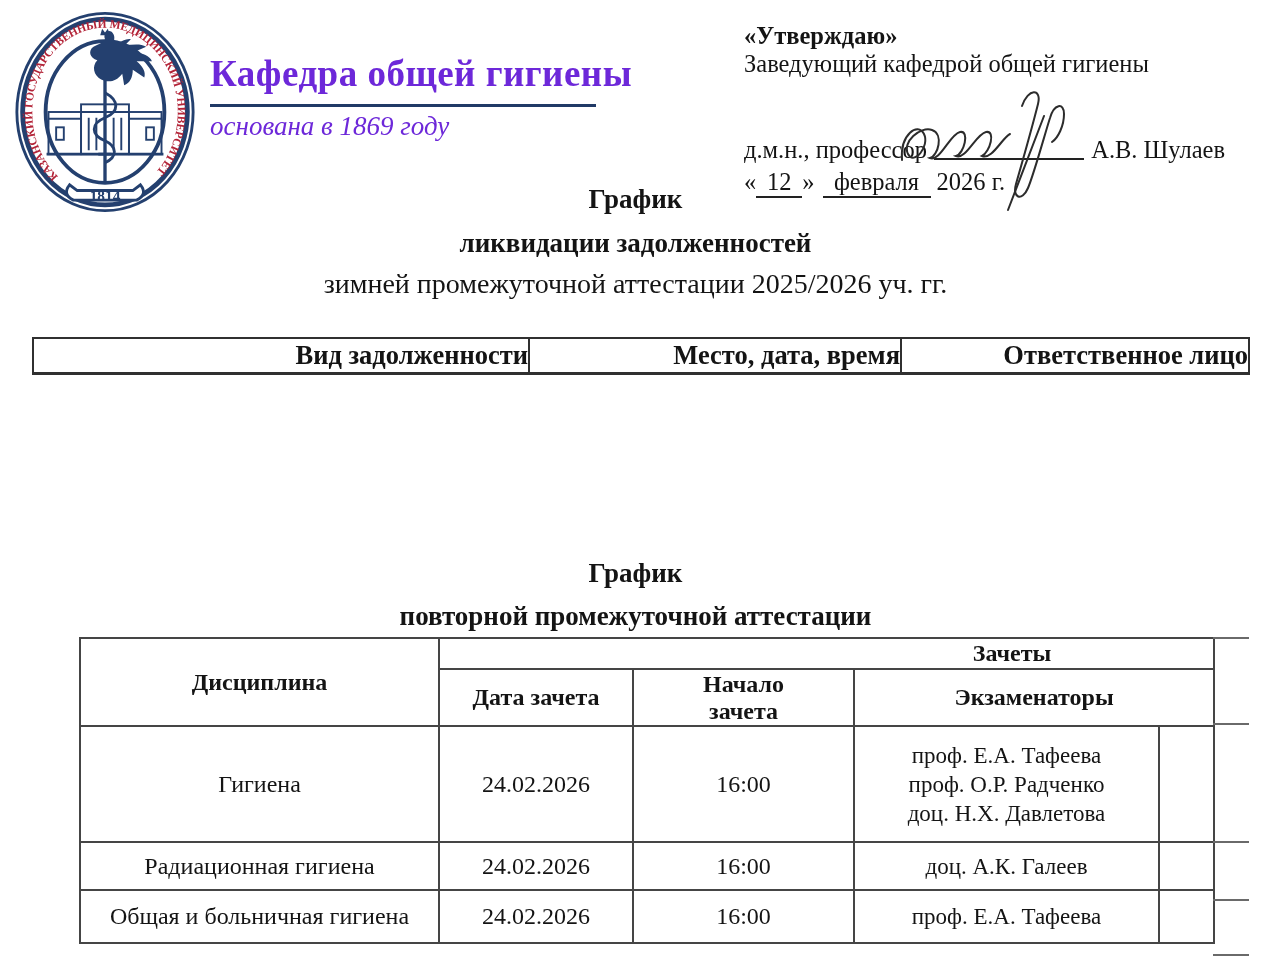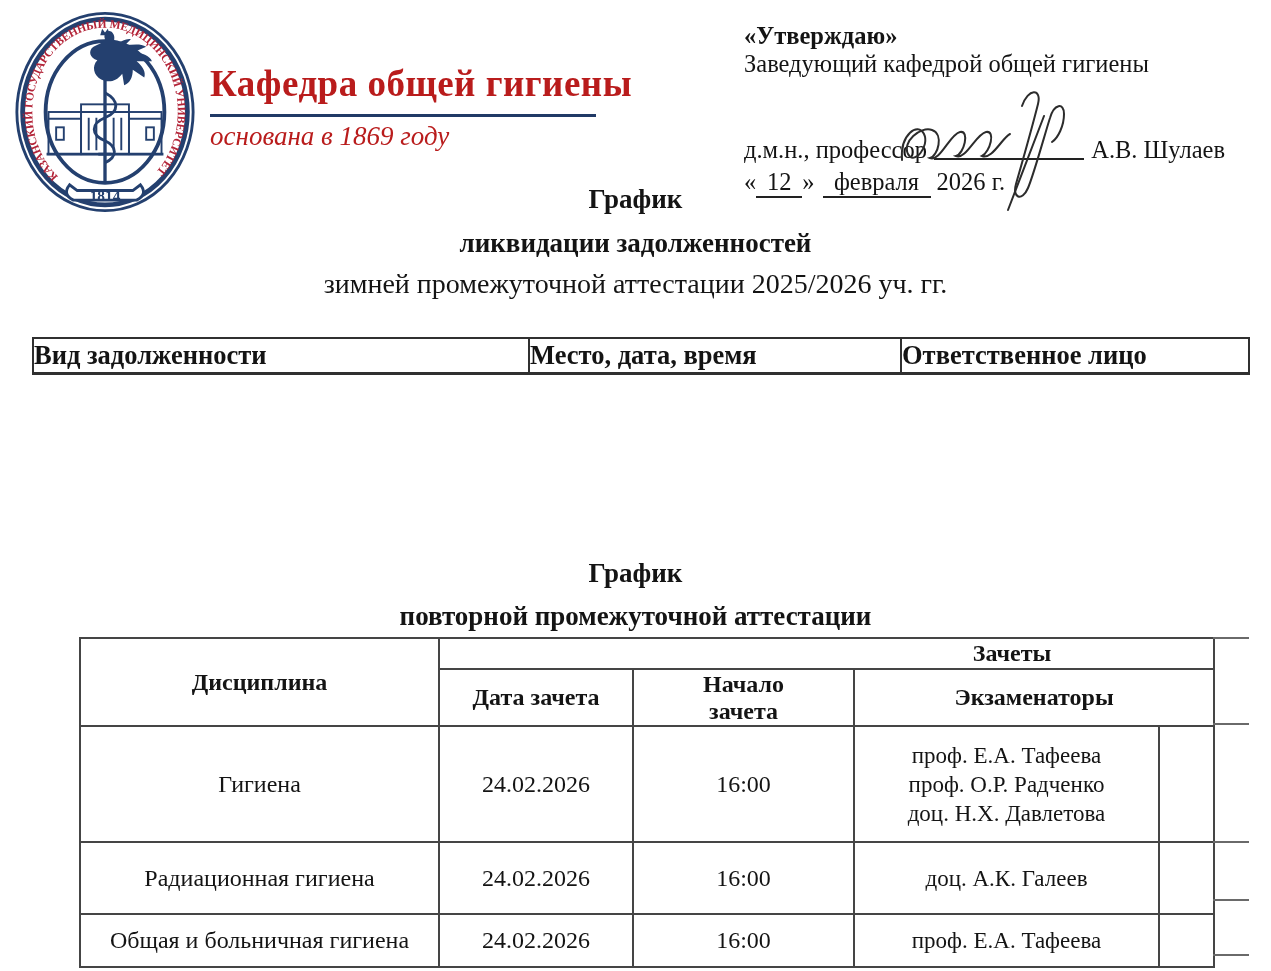--- a/index.html
+++ b/index.html
@@ -1,21 +1,21 @@
 <!DOCTYPE html>
 <html><head>
 <meta charset="utf-8">
 <style>
   html,body{margin:0;padding:0;background:#fff;}
   .page{position:relative;width:1271px;height:971px;background:#ffffff;overflow:hidden;
         font-family:"Liberation Serif","DejaVu Serif",serif;color:#141414;}
 
   
   .logo{position:absolute;left:14px;top:6px;width:182px;height:212px;}
-  .dept{position:absolute;left:210px;top:62px;width:420px;color:#b91c1c;}
+  .dept{position:absolute;left:210px;top:52px;width:420px;color:#6d28d9;}
   .dept-name{font-size:37px;font-weight:bold;letter-spacing:.5px;white-space:nowrap;}
   .dept-rule{height:3px;background:#203a66;margin-top:9px;width:386px;}
   .dept-founded{font-style:italic;font-size:27px;margin-top:4px;}
 
   .approval{position:absolute;left:744px;top:22px;width:500px;font-size:24.5px;line-height:28px;}
   .approve-line1{font-weight:bold;width:468px;}
   .approve-line3{position:absolute;left:0;top:112px;white-space:nowrap;}
   .sig-blank{display:inline-block;width:150px;height:24px;border-bottom:2px solid #222;
              vertical-align:-2px;margin:0 1px;}
   .approve-line4{position:absolute;left:0;top:146px;white-space:nowrap;}
@@ -30,36 +30,36 @@
   .tb2{top:558px;}
   .t-bold{font-weight:bold;font-size:27px;}
   .t-reg{font-size:28px;}
   .tb1 .t-bold + .t-bold{margin-top:13px;}
   .tb1 .t-reg{margin-top:9px;}
   .tb2 .t-bold + .t-bold{margin-top:12px;}
 
   
   table{border-collapse:collapse;table-layout:fixed;}
   .table1{position:absolute;left:32px;top:337px;width:1216px;font-size:26.5px;}
-  .table1 th,.table1 td{border:2px solid #303030;text-align:left;padding:0;}
+  .table1 th,.table1 td{border:2px solid #303030;text-align:right;padding:0;}
   .table1 th{height:33px;font-weight:bold;border-bottom-width:3px;}
   .table1 td{height:160px;vertical-align:middle;line-height:40px;}
   .table1 td.c1{padding-left:26px;}
 
   
   .table2{position:absolute;left:79px;top:637px;width:1134px;font-size:24px;}
   .table2 td{border:2px solid #454545;text-align:center;padding:0;vertical-align:middle;}
   .h1row td{height:29px;}
   .h2row td{height:55px;}
   .bold{font-weight:bold;}
   .group-cell{text-align:left;}
   .group-label{display:block;padding-left:48%;text-align:center;font-weight:bold;}
   .exam-head{vertical-align:top;padding-top:3px;}
   .row1{height:116px;}
-  .row2{height:72px;}
+  .row2{height:48px;}
   .row3{height:53px;}
   .exam{vertical-align:top;text-align:center;padding:6px 0 0 52px;font-size:23px;line-height:29px;}
   .overhang{position:absolute;left:1213px;width:36px;height:2px;background:#6a6a6a;}
 </style>
 </head>
 <body>
 
 <div class="page">
 
   <div class="logo">

